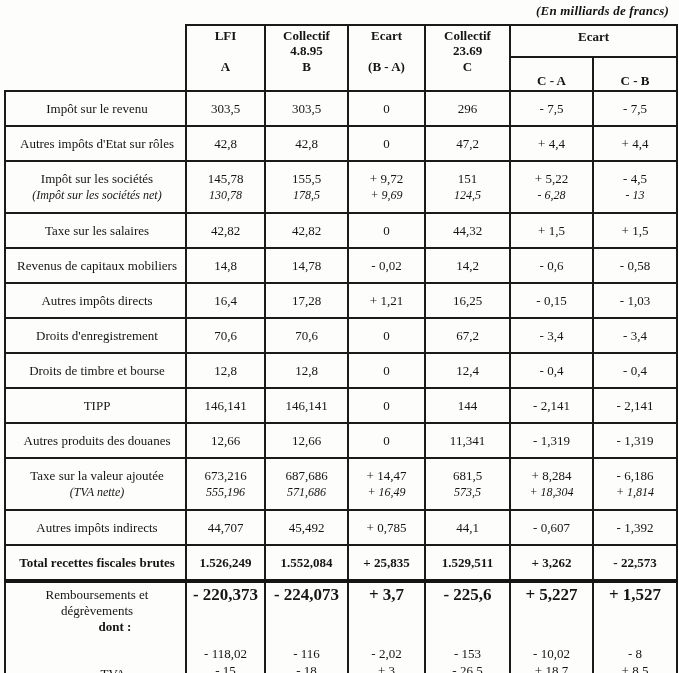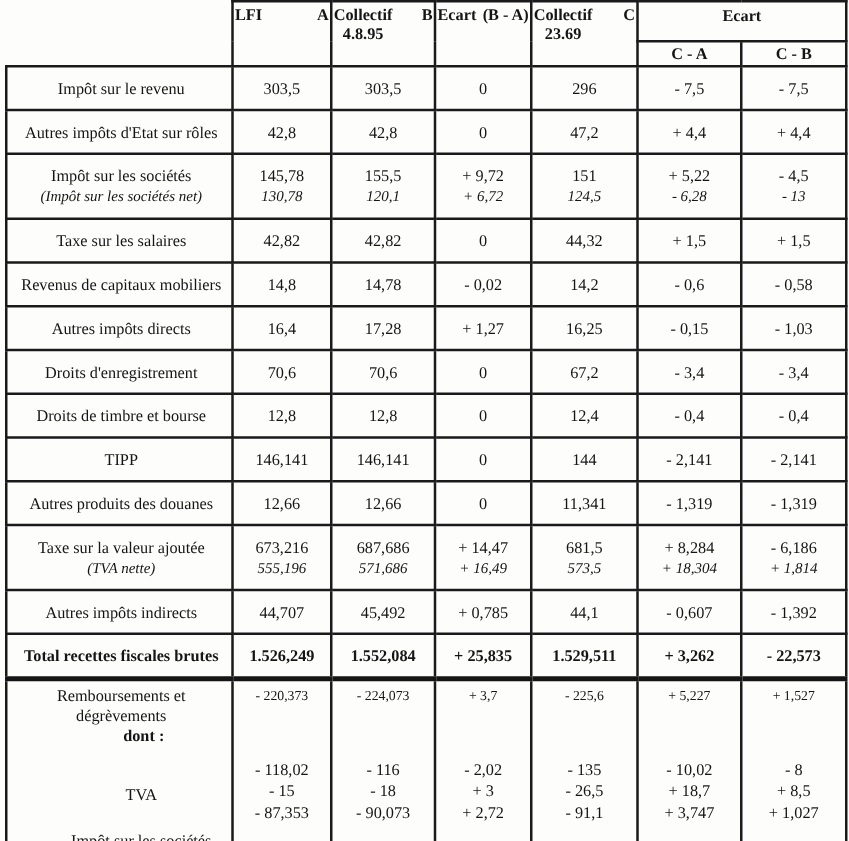--- a/index.html
+++ b/index.html
@@ -30,27 +30,27 @@
   th {
     font-weight: bold;
     font-size: 13px;
     line-height: 15px;
     text-align: center;
     padding: 1px;
     vertical-align: middle;
   }
   th.tallhead { height: 47px; vertical-align: top; padding: 2px 1px 1px 1px; }
   .headstack {
-    display: flex; 
+    display: flex; flex-direction: column;
     justify-content: space-between;
     height: 46px;
   }
   .head-title { line-height: 15px; }
   .head-letter { line-height: 15px; }
-  tr.subhead th { height: 15px; padding: 1px 1px 2px 1px; }
+  tr.subhead th { height: 15px; padding: 15px 1px 2px 1px; }
   th.ecart-span { vertical-align: top; padding-top: 3px; height: 26px; }
 
   td { font-size: 13px; }
   td.label {
     text-align: center;
     padding: 2px 2px 2px 5px;
     vertical-align: middle;
   }
   td.value { text-align: center; vertical-align: middle; padding: 2px 1px; }
   tr.single td { height: 29px; }
@@ -59,28 +59,29 @@
   .line1 { line-height: 17px; }
   tr.bold-row td { font-weight: bold; margin-left: 16px; }
   tr.thick-top td { border-top: 4px solid #151515; }
 
   td.section-label { vertical-align: top; padding: 4px 2px 5px 5px; }
   .sec-line { font-weight: normal; font-size: 13px; line-height: 16px; }
   .sec-note { font-weight: bold; font-size: 13px; line-height: 16px; margin-left: 36px; }
   .sec-gap { height: 10px; }
   .sec-sublabel { font-size: 13px; line-height: 17px; padding-left: 32px; margin-top: 20px; }
   td.section-value { vertical-align: top; text-align: center; padding: 4px 1px 5px 1px; }
-  .sec-main { font-weight: normal; font-size: 11px; line-height: 16px; margin-bottom: 42px; }
+  .sec-main { font-weight: bold; font-size: 17px; line-height: 16px; margin-bottom: 42px; }
   .sec-subval { font-size: 13px; line-height: 17px; }
 </style>
 </head>
 <body>
 
 <div class="page">
 
+  <div class="unit-note">(En milliards de francs)</div>
 
   <table class="fiscal">
     <colgroup>
       <col style="width:181px">
       <col style="width:79px">
       <col style="width:83px">
       <col style="width:77px">
       <col style="width:85px">
       <col style="width:83px">
       <col style="width:84px">
@@ -176,25 +177,25 @@
           <td class="label">
             <div class="line1">Impôt sur les sociétés</div>
             <div class="line2-italic">(Impôt sur les sociétés net)</div>
           </td>
           <td class="value">
             <div class="line1">145,78</div>
             <div class="line2-italic">130,78</div>
           </td>
           <td class="value">
             <div class="line1">155,5</div>
-            <div class="line2-italic">120,1</div>
+            <div class="line2-italic">178,5</div>
           </td>
           <td class="value">
             <div class="line1">+ 9,72</div>
-            <div class="line2-italic">+ 6,72</div>
+            <div class="line2-italic">+ 9,69</div>
           </td>
           <td class="value">
             <div class="line1">151</div>
             <div class="line2-italic">124,5</div>
           </td>
           <td class="value">
             <div class="line1">+ 5,22</div>
             <div class="line2-italic">- 6,28</div>
           </td>
           <td class="value">
@@ -252,21 +253,21 @@
           <td class="label">
             <div class="line1">Autres impôts directs</div>
           </td>
           <td class="value">
             <div class="line1">16,4</div>
           </td>
           <td class="value">
             <div class="line1">17,28</div>
           </td>
           <td class="value">
-            <div class="line1">+ 1,27</div>
+            <div class="line1">+ 1,21</div>
           </td>
           <td class="value">
             <div class="line1">16,25</div>
           </td>
           <td class="value">
             <div class="line1">- 0,15</div>
           </td>
           <td class="value">
             <div class="line1">- 1,03</div>
           </td>
@@ -462,21 +463,21 @@
             <div class="sec-subval">- 90,073</div>
           </td>
           <td class="value section-value">
             <div class="sec-main">+ 3,7</div>
             <div class="sec-subval">- 2,02</div>
             <div class="sec-subval">+ 3</div>
             <div class="sec-subval">+ 2,72</div>
           </td>
           <td class="value section-value">
             <div class="sec-main">- 225,6</div>
-            <div class="sec-subval">- 135</div>
+            <div class="sec-subval">- 153</div>
             <div class="sec-subval">- 26,5</div>
             <div class="sec-subval">- 91,1</div>
           </td>
           <td class="value section-value">
             <div class="sec-main">+ 5,227</div>
             <div class="sec-subval">- 10,02</div>
             <div class="sec-subval">+ 18,7</div>
             <div class="sec-subval">+ 3,747</div>
           </td>
           <td class="value section-value">

